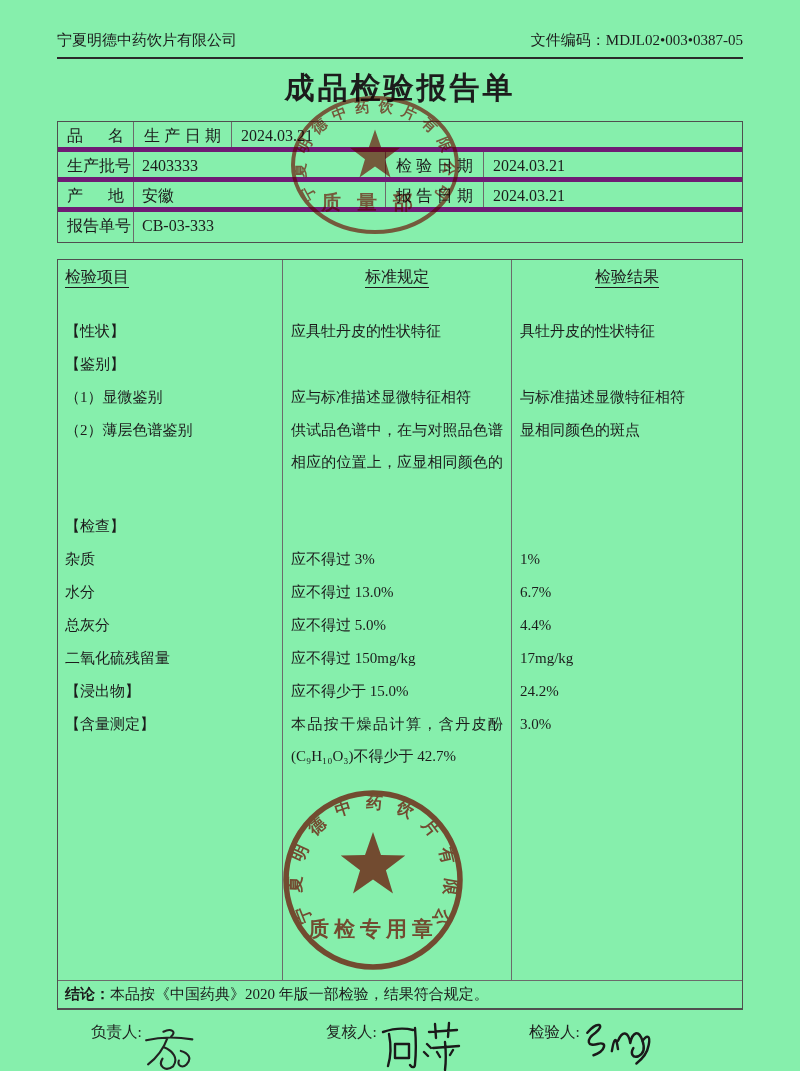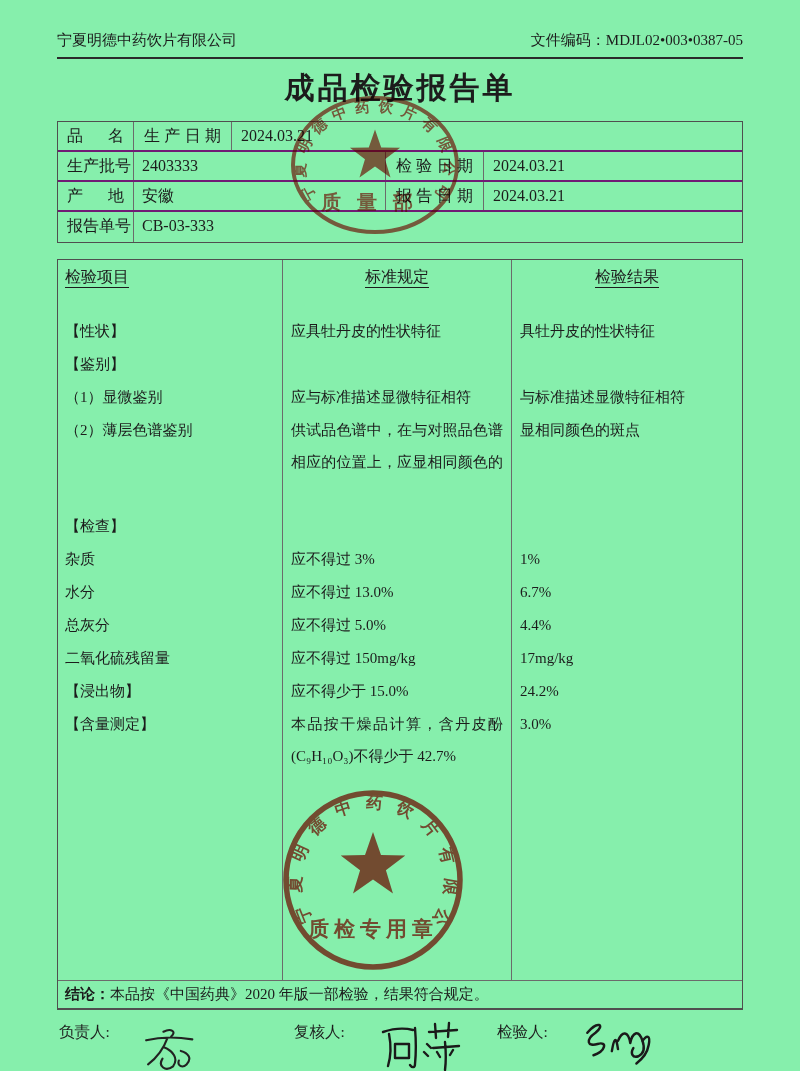--- a/index.html
+++ b/index.html
@@ -7,21 +7,21 @@
   .page { position:relative; width:800px; height:1071px; background:#86efac; margin:0 auto; overflow:hidden; }
   .content { padding:0 57px; }
 
   
   .doc-header { display:flex; justify-content:space-between; align-items:flex-end;
     padding-top:31px; padding-bottom:7px; border-bottom:2px solid #2a2a2a; font-size:15px; }
   .doc-title { text-align:center; font-size:30px; font-weight:bold; letter-spacing:3px; margin-top:9px; }
 
   
   .info-table { margin-top:12px; border:1px solid #4f4f4f; }
-  .irow { display:flex; height:30px; border-bottom:2px solid #701a75; }
+  .irow { display:flex; height:30px; border-bottom:5px solid #701a75; }
   .irow:last-child { border-bottom:none; }
   .icell { height:100%; line-height:28px; font-size:16px; overflow:hidden; white-space:nowrap; }
   .il  { width:76px;  border-right:1px solid #6b6b6b; padding:0 9px;  text-align:justify; text-align-last:justify; }
   .iv  { width:252px; border-right:1px solid #6b6b6b; padding:0 8px; }
   .il2 { width:98px;  border-right:1px solid #6b6b6b; padding:0 10px; text-align:justify; text-align-last:justify; }
   .iv2 { flex:1; padding:0 9px; }
   .iv-wide { flex:1; padding:0 8px; }
 
   
   .main-table { margin-top:16px; border:1px solid #4f4f4f; border-bottom-width:2px; }
@@ -35,21 +35,21 @@
   .mc3 { flex:1; }
   .h33 .mc { height:33px; } .h33 { height:33px; }
   .h30 { height:30px; } .h30 .mc { height:30px; }
   .h66 { height:66px; } .h66 .mc { height:66px; }
   .hstamp { height:206px; } .hstamp .mc { height:206px; }
   .crow { border-top:1px solid #6b6b6b; height:28px; line-height:26px; font-size:15px; padding-left:7px; white-space:nowrap; }
   .crow b { font-weight:bold; }
 
   
   .sig-row { position:relative; height:66px; margin:6px 57px 0; font-size:15.5px; }
-  .sig-label { position:absolute; top:6px; }
+  .sig-label { position:absolute; top:6px;margin-left:32px; }
   .sig-svg { position:absolute; }
 
   
   .stamp { position:absolute; pointer-events:none; mix-blend-mode:multiply; }
   .stamp-top { left:289px; top:93px; opacity:0.82; }
   .stamp-bottom { left:281px; top:788px; opacity:0.9; }
 </style>
 </head>
 <body>
 

